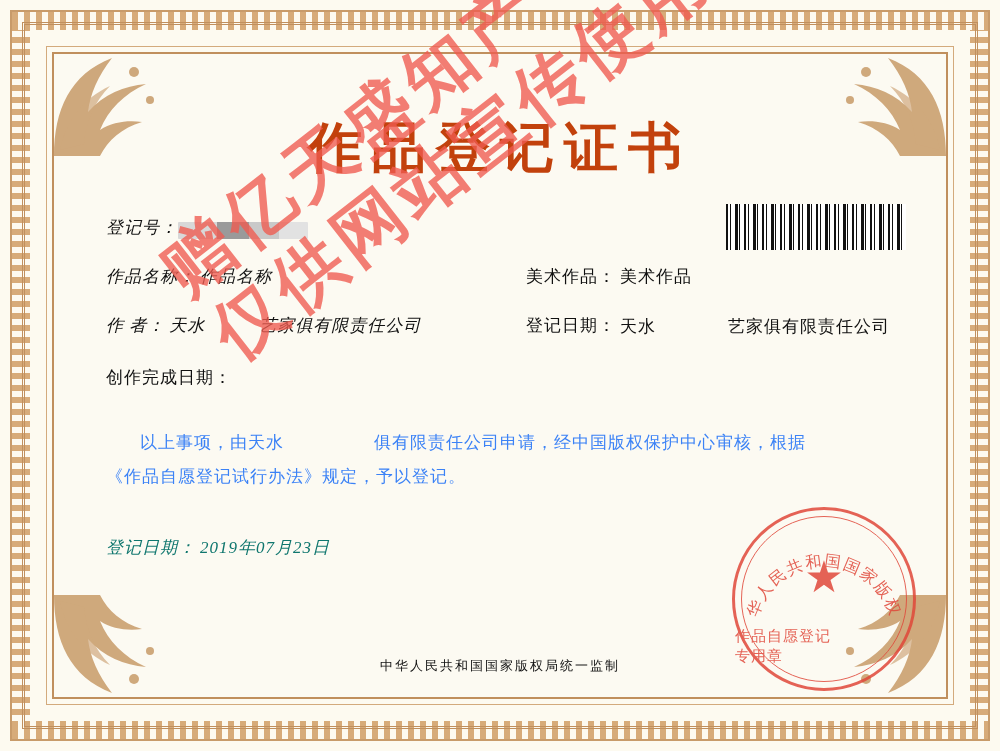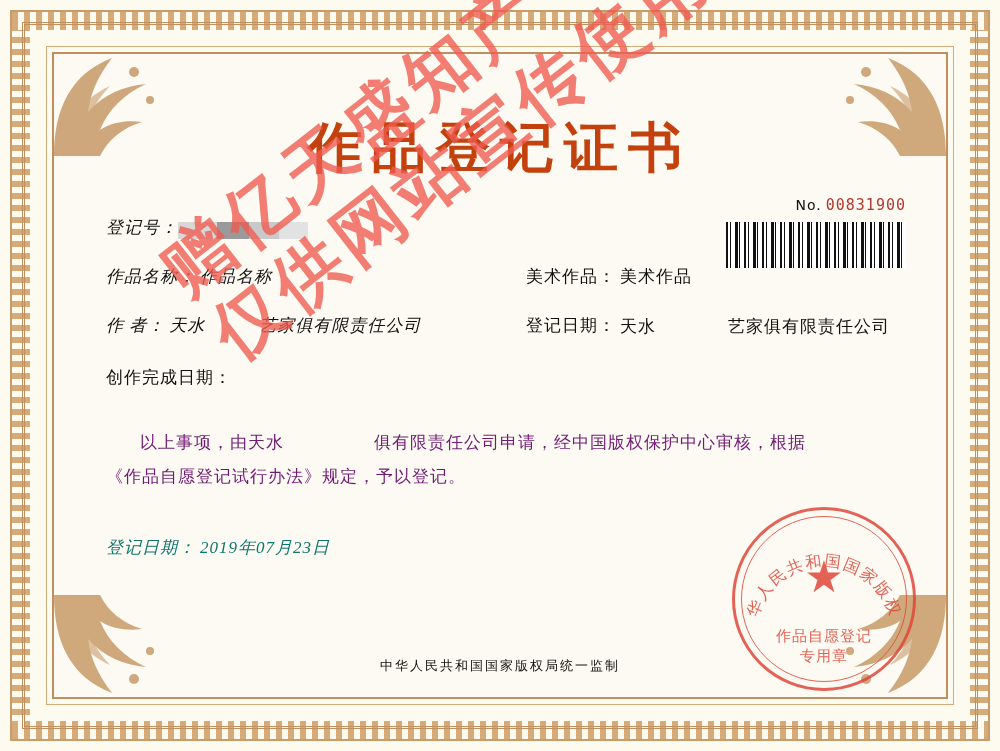--- a/index.html
+++ b/index.html
@@ -142,21 +142,21 @@
   }
   .redact.r1 { width: 130px; }
 
   .paragraph {
     position: absolute;
     left: 50px;
     right: 38px;
     top: 370px;
     font-size: 17px;
     line-height: 2.0;
-    color: #701a75;
+    color: #3b82f6;
     letter-spacing: 1px;
   }
   .paragraph .indent { display: inline-block; width: 34px; }
 
   .bottom-row {
     position: absolute;
     left: 50px;
     right: 38px;
     top: 480px;
     display: flex;
@@ -207,21 +207,21 @@
     position: absolute;
     left: 0; right: 0;
     top: 10px;
     height: 170px;
   }
   .seal .arc svg { width: 100%; height: 100%; }
   .seal .lines {
     position: absolute;
     left: 0; right: 0;
     bottom: 22px;
-    text-align: center;
+    text-align: left;
     font-size: 15px;
     letter-spacing: 1px;
     line-height: 1.35;
     font-family: "Liberation Serif", serif;
   }
 
   
   .watermark {
     position: absolute;
     left: 180px;
@@ -290,23 +290,20 @@
         <circle cx="100" cy="50" r="4"></circle>
       </g>
     </svg>
   </div>
 
   <div class="content">
 
     <div class="title">作品登记证书</div>
 
     <div class="serial-row">
-      <div class="serial-text">
-        <span class="serial-no">No.</span><span>00831900</span>
-      </div>
       <div class="barcode"></div>
     </div>
 
     <div class="fields">
 
       <div class="row">
         <div class="col-left">
           <span class="label">登记号：</span>
           <span class="redact r1"></span>
         </div>

